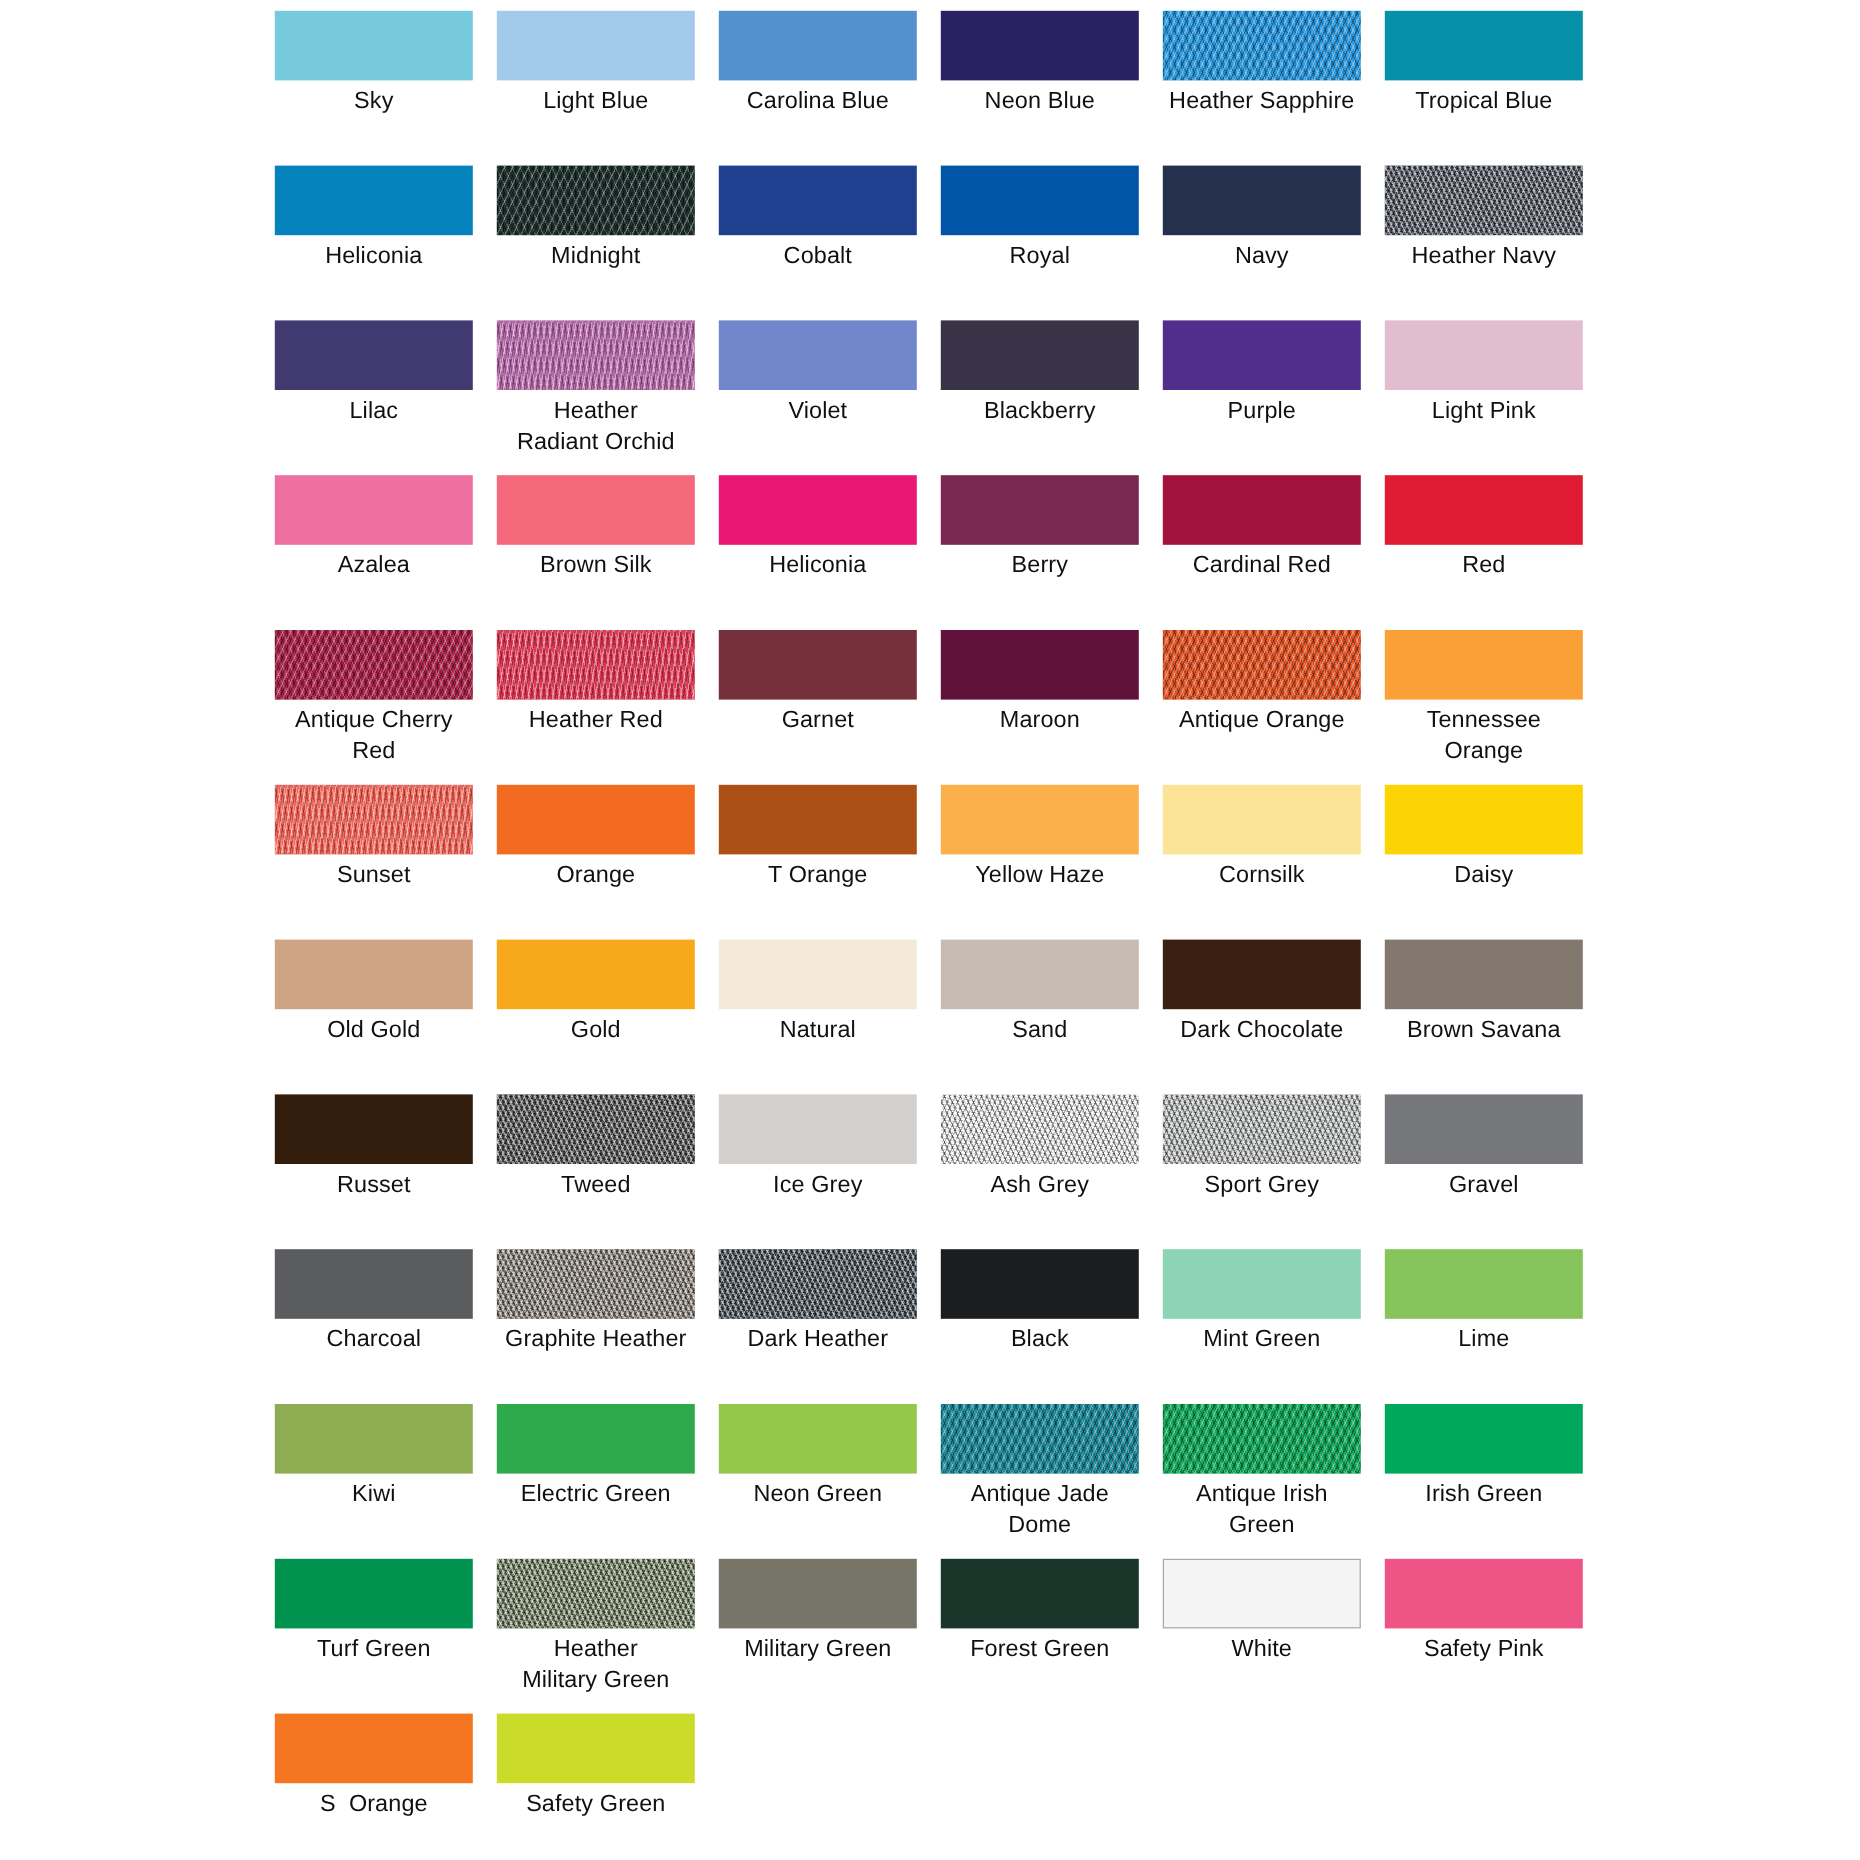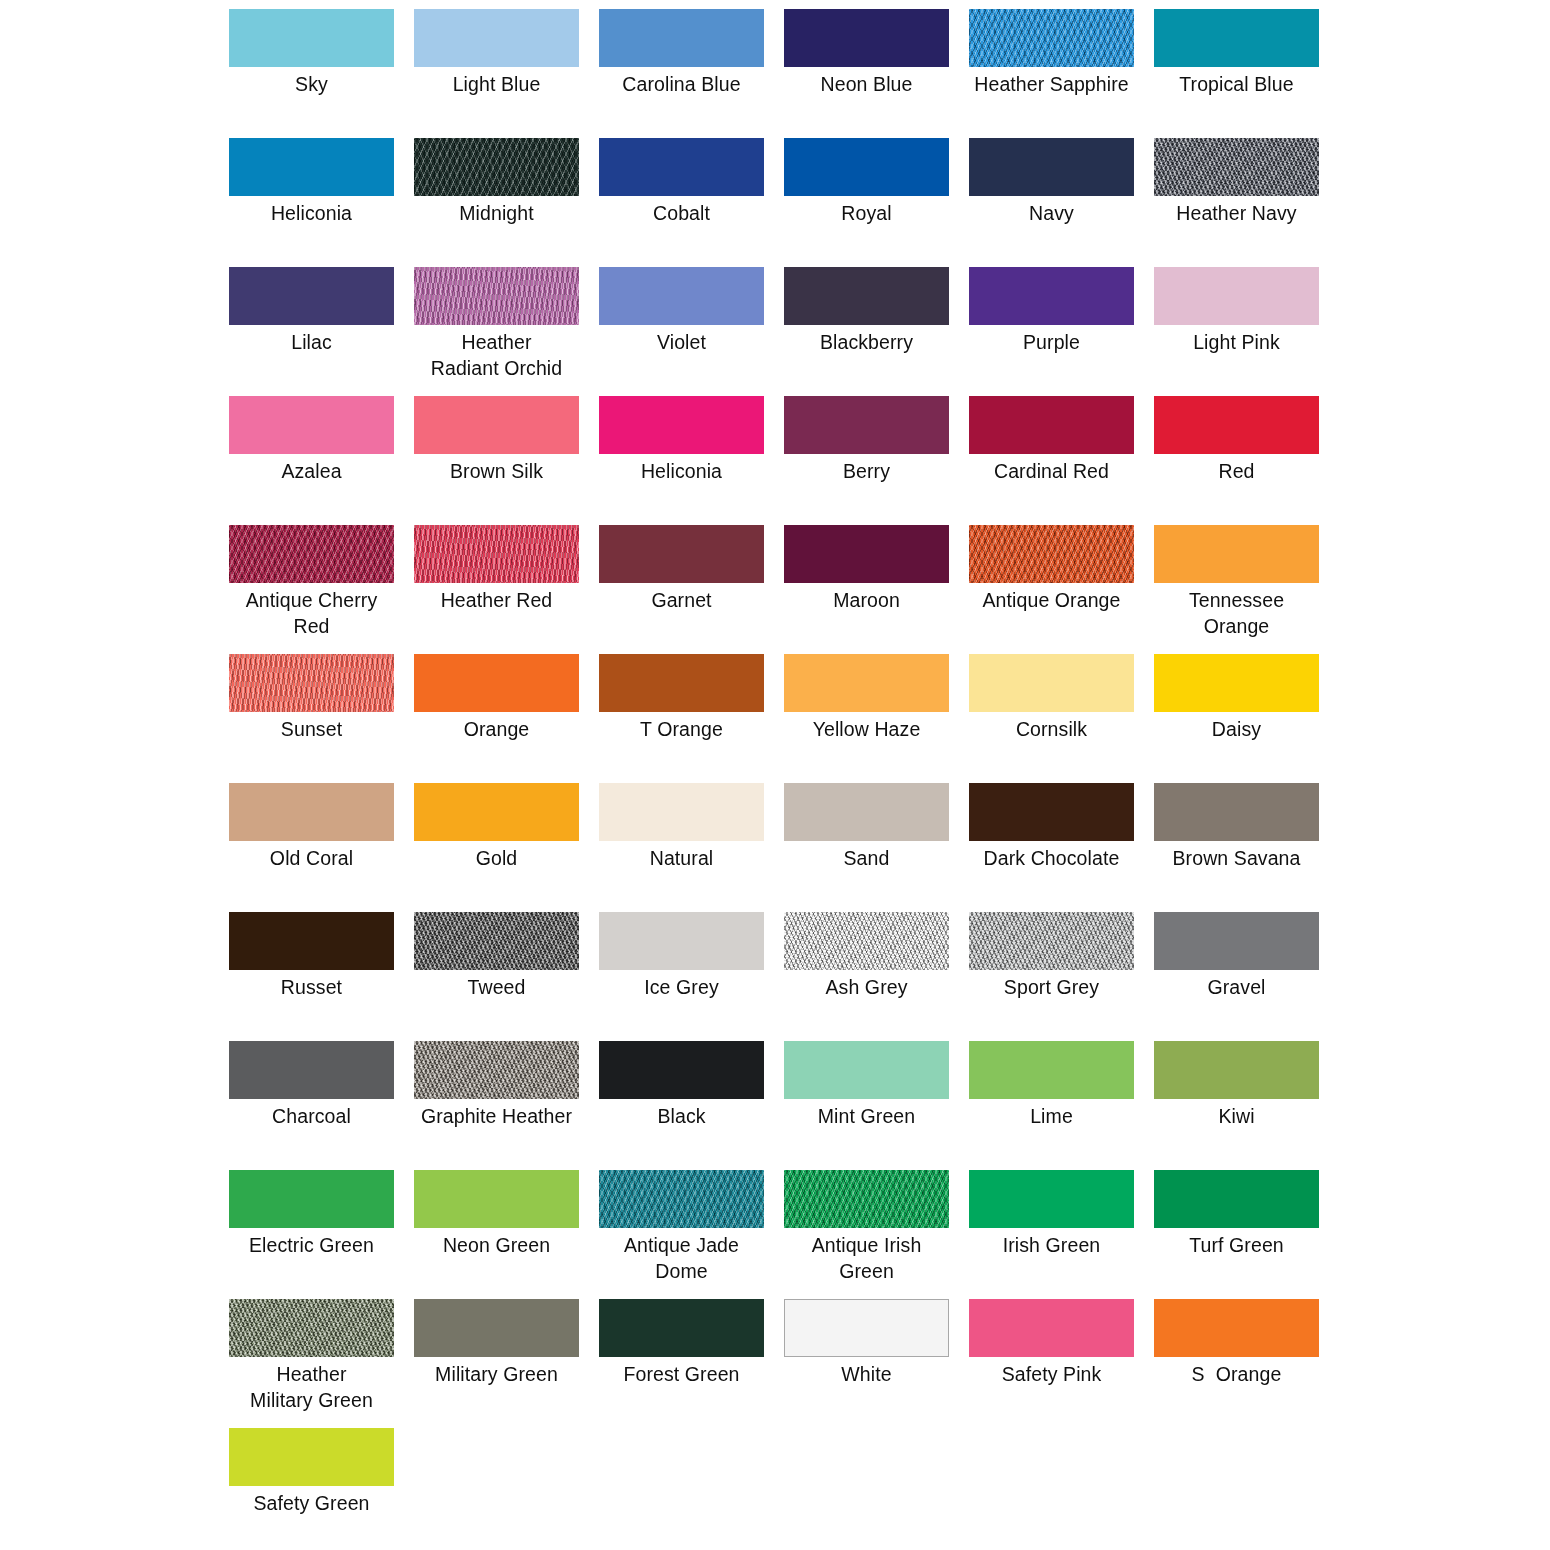--- a/index.html
+++ b/index.html
@@ -304,21 +304,21 @@
       <div class="swatch-cell">
         <div class="swatch-chip" style="background: rgb(251, 228, 149);"></div>
         <span class="swatch-label">Cornsilk</span>
       </div>
       <div class="swatch-cell">
         <div class="swatch-chip" style="background: rgb(252, 211, 3);"></div>
         <span class="swatch-label">Daisy</span>
       </div>
       <div class="swatch-cell">
         <div class="swatch-chip" style="background: rgb(207, 164, 132);"></div>
-        <span class="swatch-label">Old Coral</span>
+        <span class="swatch-label">Old Gold</span>
       </div>
       <div class="swatch-cell">
         <div class="swatch-chip" style="background: rgb(247, 168, 27);"></div>
         <span class="swatch-label">Gold</span>
       </div>
       <div class="swatch-cell">
         <div class="swatch-chip" style="background: rgb(244, 234, 220);"></div>
         <span class="swatch-label">Natural</span>
       </div>
       <div class="swatch-cell">
@@ -367,20 +367,26 @@
         <div class="swatch-chip" style="background: rgb(91, 92, 94);"></div>
         <span class="swatch-label">Charcoal</span>
       </div>
       <div class="swatch-cell">
         <div class="swatch-chip" style="background: rgb(138, 130, 121);">
           <div class="tex tex-mottle"></div>
         </div>
         <span class="swatch-label">Graphite Heather</span>
       </div>
       <div class="swatch-cell">
+        <div class="swatch-chip" style="background: rgb(62, 71, 78);">
+          <div class="tex tex-mottle"></div>
+        </div>
+        <span class="swatch-label">Dark Heather</span>
+      </div>
+      <div class="swatch-cell">
         <div class="swatch-chip" style="background: rgb(27, 29, 31);"></div>
         <span class="swatch-label">Black</span>
       </div>
       <div class="swatch-cell">
         <div class="swatch-chip" style="background: rgb(141, 211, 181);"></div>
         <span class="swatch-label">Mint Green</span>
       </div>
       <div class="swatch-cell">
         <div class="swatch-chip" style="background: rgb(134, 196, 91);"></div>
         <span class="swatch-label">Lime</span>

